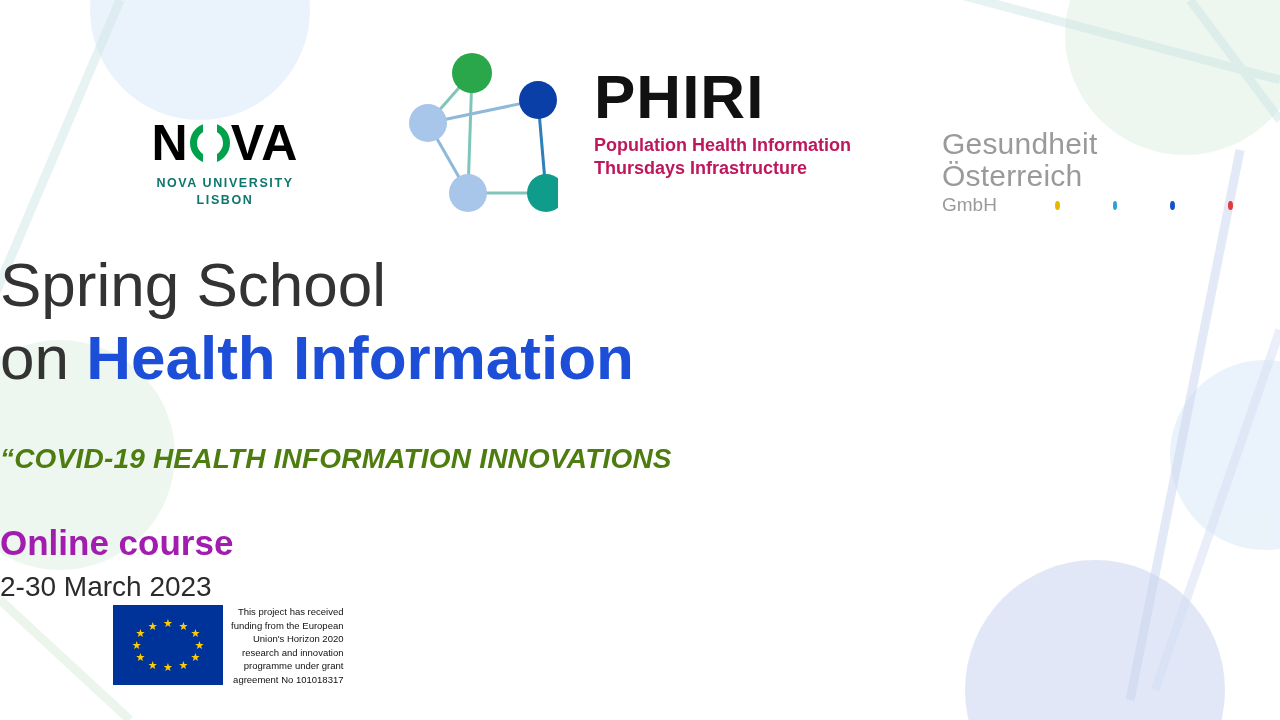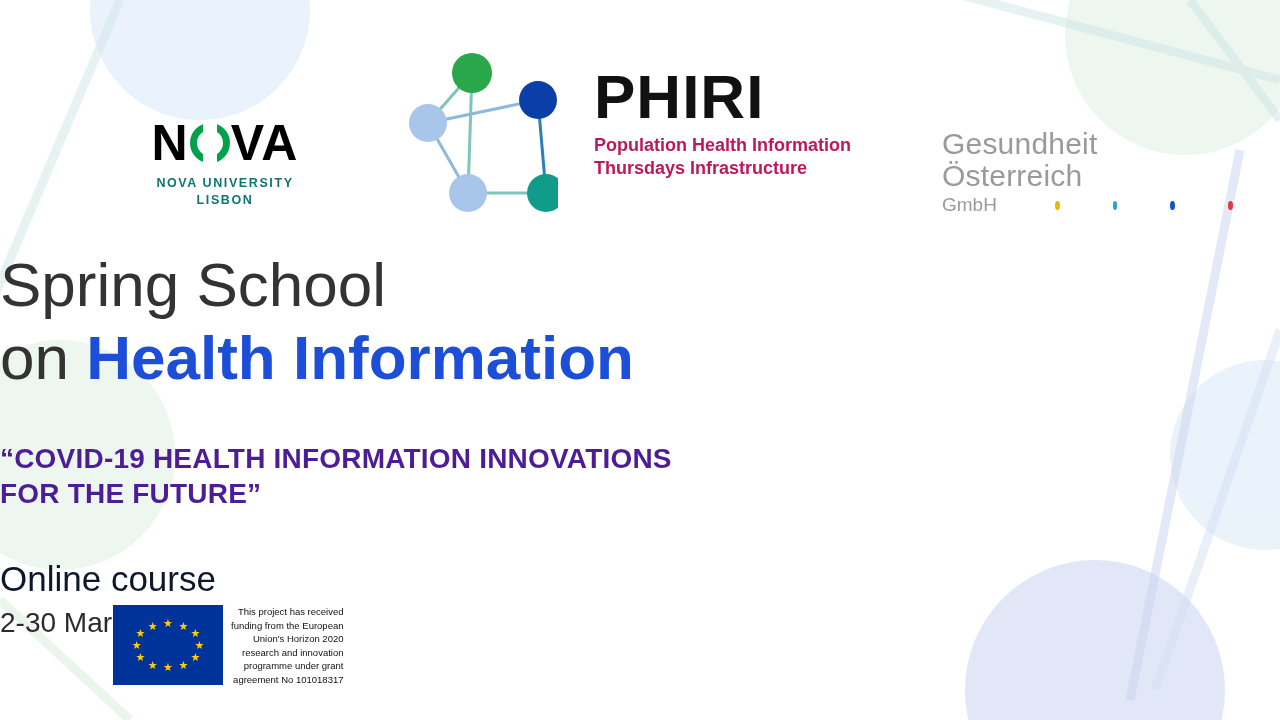--- a/index.html
+++ b/index.html
@@ -186,30 +186,31 @@
     line-height: 1.12;
     margin-top: 6px;
   }
   .title2 b {
     color: #1d4ed8;
     font-weight: bold;
   }
   .subtitle {
     margin-top: 48px;
     font-size: 28px;
-    font-weight: bold;
-    color: #4c1d95;
+    font-style: italic;
+    font-weight: bold;
+    color: #4d7c0f;
     line-height: 1.28;
     letter-spacing: 0.2px;
   }
   .course {
     margin-top: 48px;
     font-size: 35px;
-    font-weight: normal;
-    color: #0f172a;
+    font-weight: bold;
+    color: #a21caf;
     line-height: 1.1;
   }
   .dates {
     margin-top: 6px;
     font-size: 28px;
     color: #2b2b2b;
     line-height: 1.25;
   }
 
   
@@ -324,21 +325,20 @@
       </div>
     </div>
   </div>
 
   <div class="main">
     <div class="title1">Spring School</div>
     <div class="title2"><span>on </span><b>Health Information</b></div>
 
     <div class="subtitle">
       <div>“COVID-19 HEALTH INFORMATION INNOVATIONS</div>
-      <div>FOR THE FUTURE”</div>
     </div>
 
     <div class="course">Online course</div>
     <div class="dates">
       <div>2-30 March 2023</div>
     </div>
   </div>
 
   <div class="eu">
     <div class="eu-flag">

